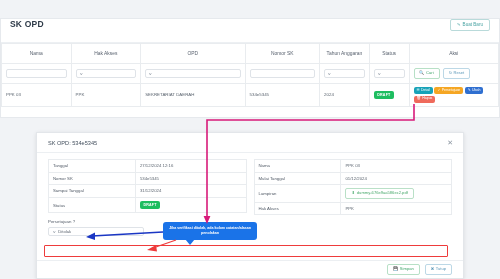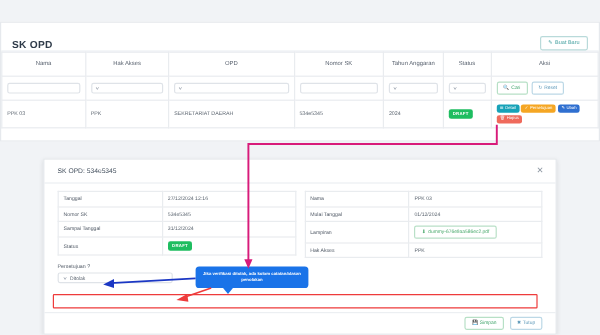--- a/index.html
+++ b/index.html
@@ -12,21 +12,21 @@
     overflow:hidden;
     position:relative;
   }
 
   
   .page-card{
     position:absolute; left:0; top:18px; width:500px; height:100px;
     background:#ffffff; border:1px solid #e6e9ed;
   }
   .page-head{
-    height:24px; display:flex; align-items:flex-end; justify-content:space-between;
+    height:24px; display:flex; align-items:flex-start; justify-content:space-between;
     padding:0 9px; border-bottom:1px solid #edf0f3;gap:12px;
   }
   .page-title{ font-size:8.5px; font-weight:bold; color:#2f3b49; letter-spacing:.2px;}
   .btn-outline-teal{
     font-size:4.6px; color:#4aa3a3; border:1px solid #b9dada; background:#fff;
     border-radius:2px; padding:2.5px 6px; display:flex; align-items:center; gap:2px;
     line-height:1;
   }
   .btn-outline-teal .ic{ font-size:4.4px; }
 

